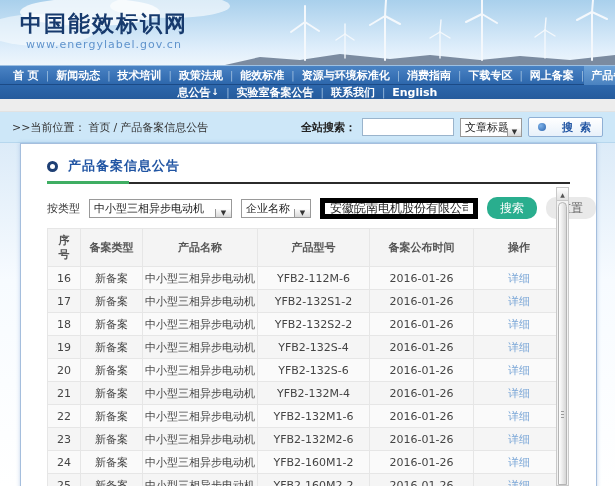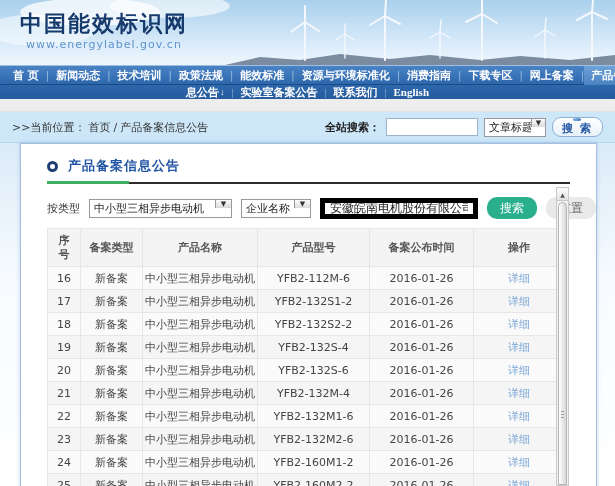--- a/index.html
+++ b/index.html
@@ -12,45 +12,45 @@
             background:linear-gradient(#a9d0ec, #dfeefb 75%, #eef6fc); }
   .banner svg { position:absolute; top:0; left:0; }
   .logo { position:absolute; top:11px; left:20px; z-index:2; }
   .logo-title { font-size:22px; font-weight:bold; color:#173a6d; letter-spacing:2px; line-height:26px; }
   .logo-url { font-size:11px; color:#5f93cc; letter-spacing:1px; text-align:center; line-height:15px; }
 
   
   .nav1 { height:19px; background:linear-gradient(#4a83c4,#2d67ac); border-top:1px solid #9dc0e2;
           display:flex; align-items:center; justify-content:space-between; padding:0 6px; }
   .nav2 { height:15px; background:linear-gradient(#2d67ac,#255b9c); border-top:1px solid #1c4a85;
-          display:flex; align-items:center; justify-content:center; gap:0;font-family:Liberation Serif, serif; }
+          display:flex; align-items:center; justify-content:center; gap:0; }
   .nav-item { color:#fff; font-size:11px; font-weight:bold; line-height:15px; padding:0 7px;
               white-space:nowrap; cursor:pointer; display:inline-flex; align-items:center; }
   .nav1 .nav-item { line-height:19px; }
   .nav-sep { color:#9cbede; font-size:10px; }
   .nav-item.active { background:linear-gradient(#6ea3d8,#4a82c0); }
   .nav-arrow { font-size:9px; margin-left:1px; color:#fff; }
 
   .strip { height:13px; background:#ededed; border-bottom:1px solid #e2e2e2; }
 
   
   .crumbbar { height:31px; background:#cde7f8; border-bottom:1px solid #b6d7ee;
               display:flex; align-items:center; padding:0 12px; font-size:11px; color:#333; }
   .crumb-left { display:flex; align-items:center; gap:3px; white-space:nowrap; }
   .crumb-link { color:#333; cursor:pointer; }
   .crumb-right { margin-left:auto; display:flex; align-items:center; gap:6px; }
   .site-search-label { font-weight:bold; color:#222; white-space:nowrap; }
   .site-search-input { width:92px; height:18px; border:1px solid #9ab4cc; background:#fff; font-size:11px; padding:0 3px; }
-  .combo { display:flex; height:19px; border:1px solid #999; background:#fff; align-items:flex-start; }
+  .combo { display:flex; height:19px; border:1px solid #999; background:#fff; align-items:flex-end; }
   .combo-value { font-size:11px; line-height:17px; padding:0 4px; color:#222; white-space:nowrap; overflow:hidden; }
   .combo-btn { width:16px; border-left:1px solid #999; background:linear-gradient(#fdfdfd,#d9d9d9);
                display:flex; align-items:center; justify-content:center; font-size:7px; color:#333; cursor:pointer; }
-  .top-search-btn { display:flex; align-items:center; gap:0; height:20px; padding:0 9px;
-                    border:1px solid #8fb0d5; border-radius:9px; background:linear-gradient(#ffffff,#e8f1fa);
-                    color:#2155a3; font-size:11px; font-weight:bold; cursor:pointer; letter-spacing:2px;flex-direction:column; }
+  .top-search-btn { display:flex; align-items:center; gap:16px; height:20px; padding:0 9px;
+                    border:1px solid #8fb0d5; border-radius:2px; background:linear-gradient(#ffffff,#e8f1fa);
+                    color:#2155a3; font-size:11px; font-weight:bold; cursor:pointer; letter-spacing:2px; }
   .blue-dot { width:8px; height:8px; border-radius:50%; background:radial-gradient(circle at 35% 35%, #7db1e8, #2a63ad); }
 
   
   .main { position:relative; height:343px; background:linear-gradient(#dcebf8, #f7fbff 40%, #ffffff); }
   .panel { position:absolute; top:0; left:20px; right:18px; bottom:-10px; background:#fff;
            border:1px solid #a5bedd; border-bottom:none; box-shadow:0 0 4px rgba(120,160,210,.45); }
   .section-head { display:flex; align-items:center; gap:10px; margin:13px 26px 0; }
   .circle-icon { width:11px; height:11px; border:3px solid #1e3f74; border-radius:50%; background:#fff; }
   .section-title { font-size:13px; font-weight:bold; color:#2155a3; letter-spacing:1px; }
   .rule { display:flex; align-items:flex-end; margin:6px 26px 0; }

